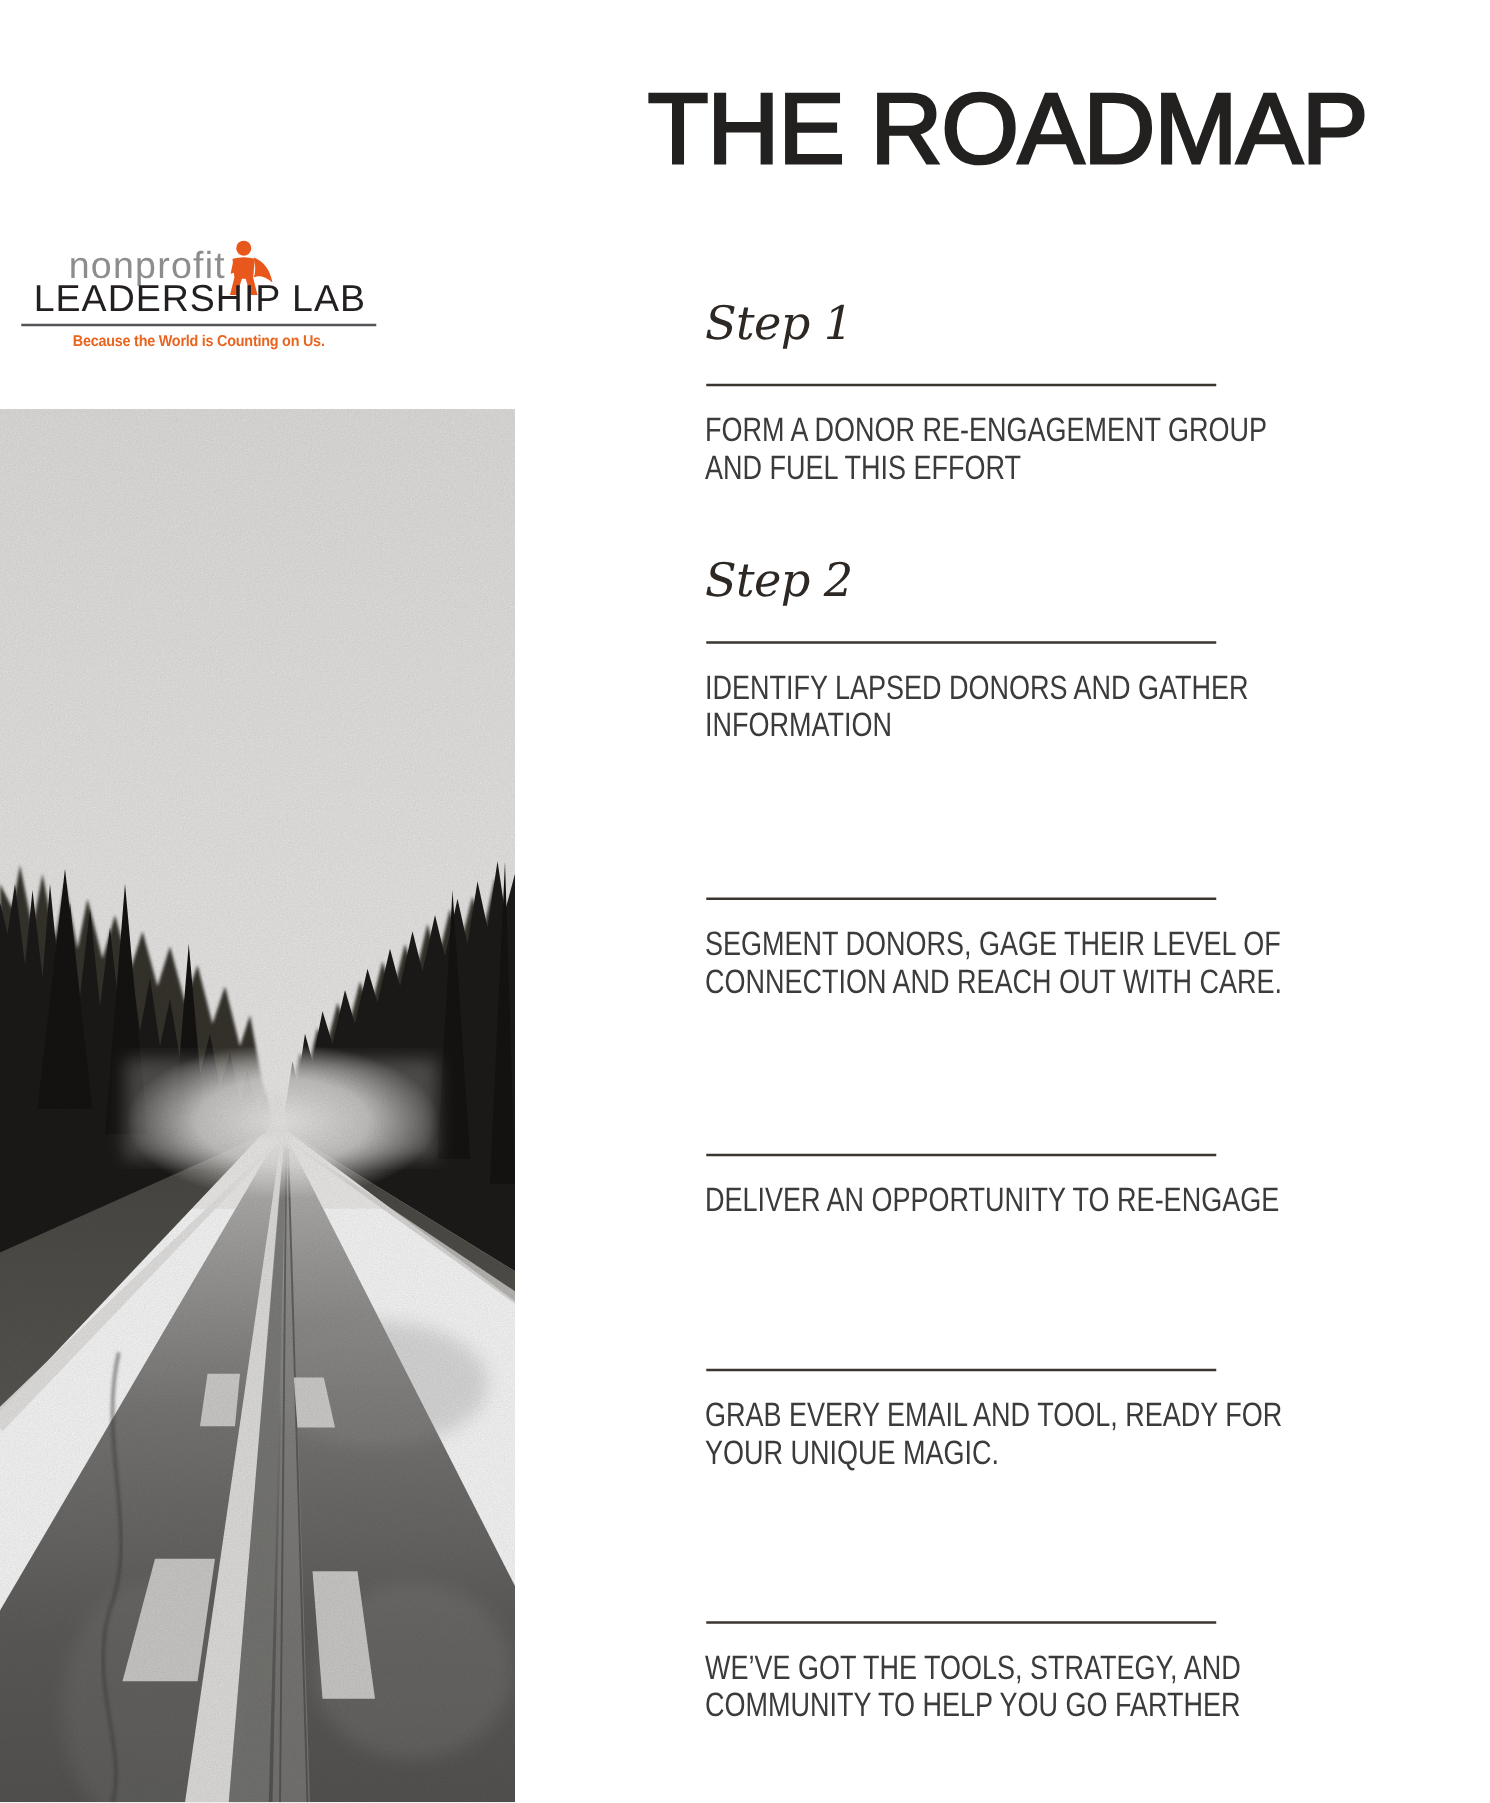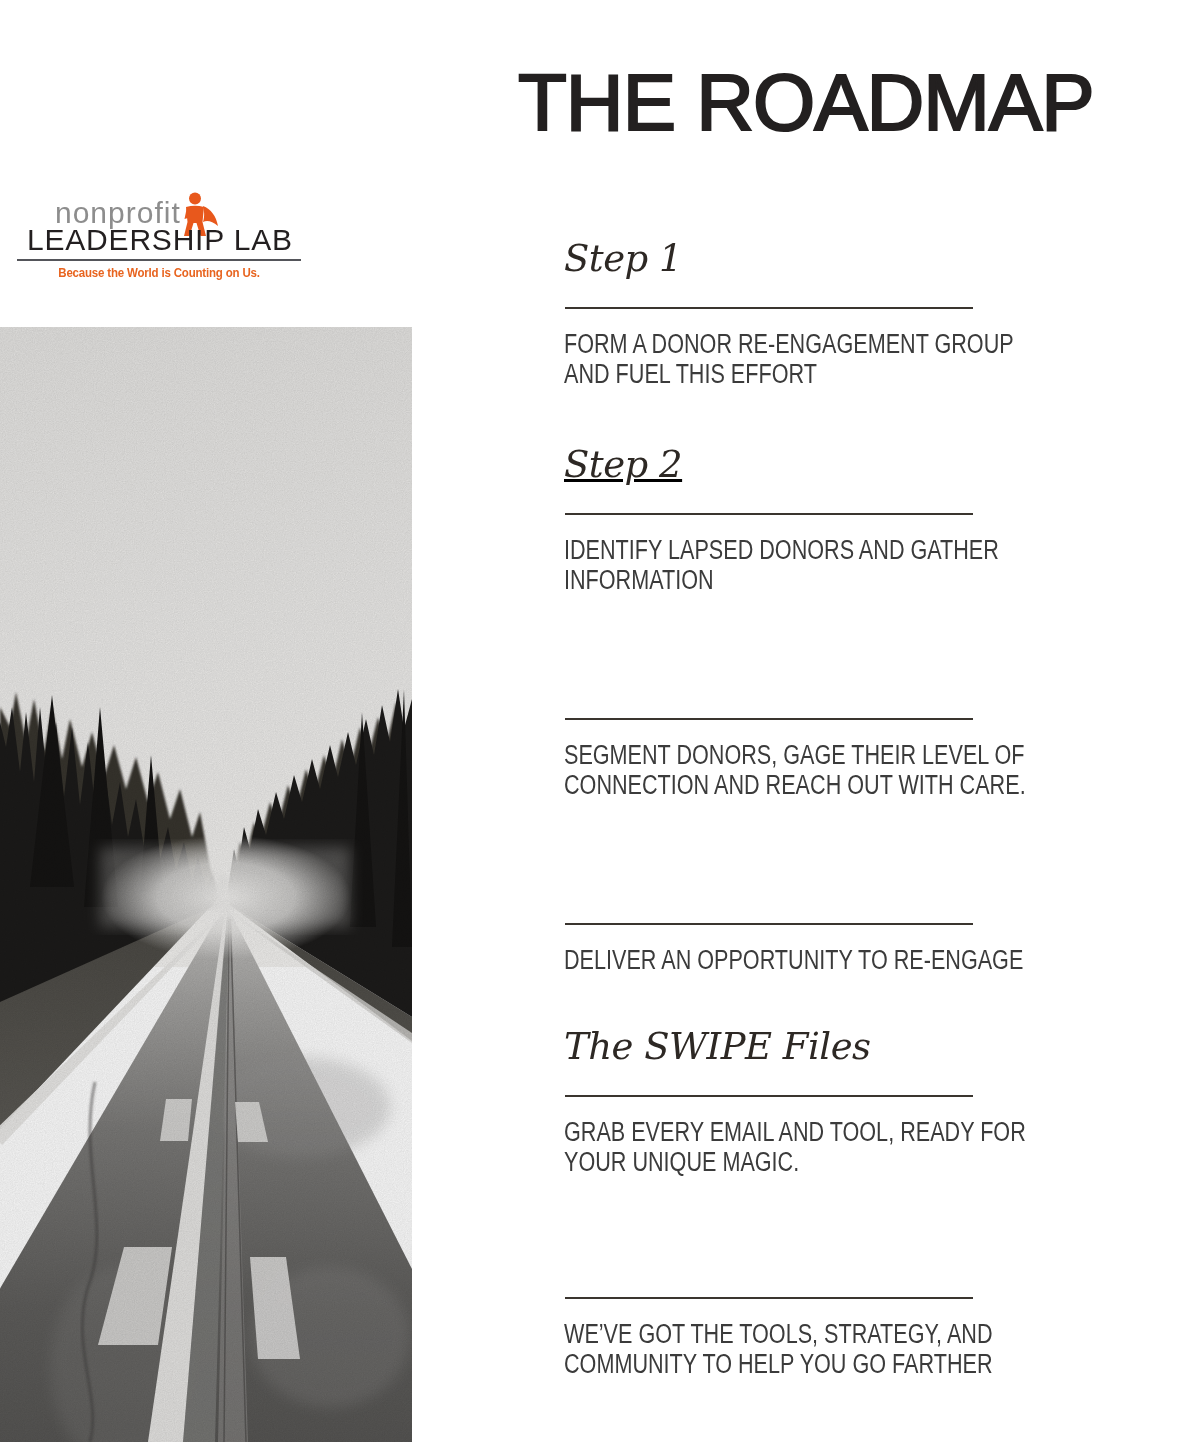--- a/index.html
+++ b/index.html
@@ -29,21 +29,21 @@
   
   .section{position:absolute;left:552px;width:500px;height:170px;margin-left:12px;}
   .section .hd{margin:0;font-family:"DejaVu Serif",serif;font-style:italic;
                font-weight:500;font-size:37px;line-height:1.2;color:#2d2824;
                letter-spacing:-0.5px;white-space:nowrap;}
   .section .rule{position:absolute;left:1px;top:70px;width:408px;height:0;
                  border-top:2px solid #3a352f;}
   .section .body{position:absolute;left:0;top:92px;font-size:27px;line-height:30px;
                  color:#3b3b3b;transform:scaleX(0.80);transform-origin:left top;
                  white-space:nowrap;}
-  .s1{top:237px;} .s2{top:443px;text-decoration:underline;} .s3{top:648px;}
+  .s1{top:237px;} .s2{top:443px;} .s3{top:648px;}
   .s4{top:853px;} .s5{top:1025px;} .s6{top:1227px;}
 </style>
 </head>
 <body>
 
 <div class="logo">
   <div class="logo-top">nonprofit</div>
   <svg class="logo-hero" width="46" height="54" viewBox="0 0 46 54">
     <g fill="#e8581c">
       <circle cx="17" cy="6.5" r="6"></circle>
@@ -178,21 +178,20 @@
 </div>
 
 <div class="section s4">
   <div class="rule"></div>
   <div class="body">
     <div>DELIVER AN OPPORTUNITY TO RE-ENGAGE</div>
   </div>
 </div>
 
 <div class="section s5">
-  <h2 class="hd">The SWIPE Files</h2>
   <div class="rule"></div>
   <div class="body">
     <div>GRAB EVERY EMAIL AND TOOL, READY FOR</div>
     <div>YOUR UNIQUE MAGIC.</div>
   </div>
 </div>
 
 <div class="section s6">
   <div class="rule"></div>
   <div class="body">

